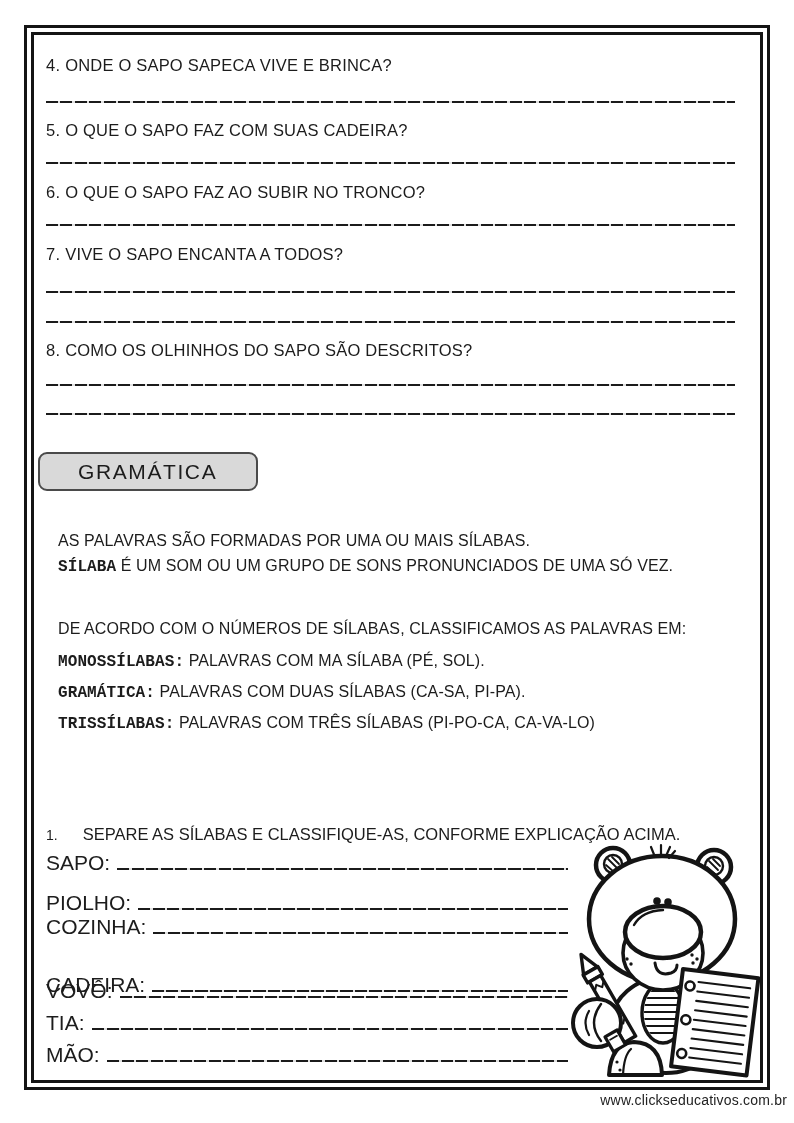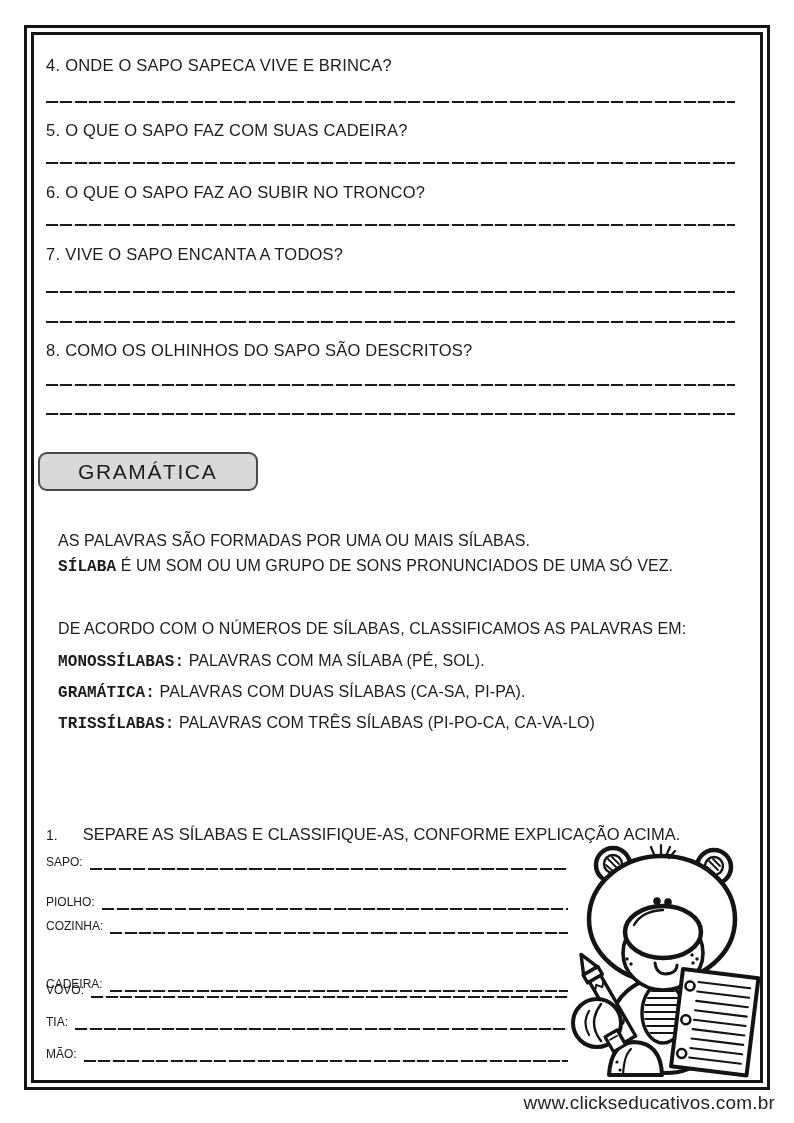--- a/index.html
+++ b/index.html
@@ -19,27 +19,27 @@
             border:2px solid #4a4a4a;border-radius:9px;display:flex;align-items:center;
             padding-left:38px;box-sizing:border-box;font-size:21px;letter-spacing:1.6px;}
 
   .par{position:absolute;left:12px;font-size:16px;letter-spacing:.1px;white-space:nowrap;line-height:22px;margin:12px;}
   .par b{font-weight:700;font-family:Liberation Mono, monospace;}
 
   .exercise{position:absolute;left:12px;top:788px;font-size:16.5px;white-space:nowrap;line-height:22px;text-align:center;}
   .exnum{font-size:14px;margin-right:25px;}
 
   .wrow{position:absolute;left:12px;width:522px;display:flex;align-items:flex-end;
-        font-size:12px;line-height:21px;white-space:nowrap;}
+        font-size:21px;line-height:21px;white-space:nowrap;}
   .wline{flex:1;height:2px;margin-left:7px;margin-bottom:3px;
          background:repeating-linear-gradient(90deg,#1b1b1b 0 12px,rgba(0,0,0,.12) 12px 14.5px);}
 
   .bear{position:absolute;left:537px;top:806px;width:192px;height:238px;}
 
-  .footer{position:absolute;top:1092px;right:19px;font-size:19px;color:#222;letter-spacing:.2px;}
+  .footer{position:absolute;top:1092px;right:7px;font-size:14px;color:#222;letter-spacing:.2px;}
 </style>
 </head>
 <body>
 
 <div class="page">
   <div class="frame">
     <div class="frame-inner">
       <div class="sheet">
 
         <div class="q" style="top:19px">

